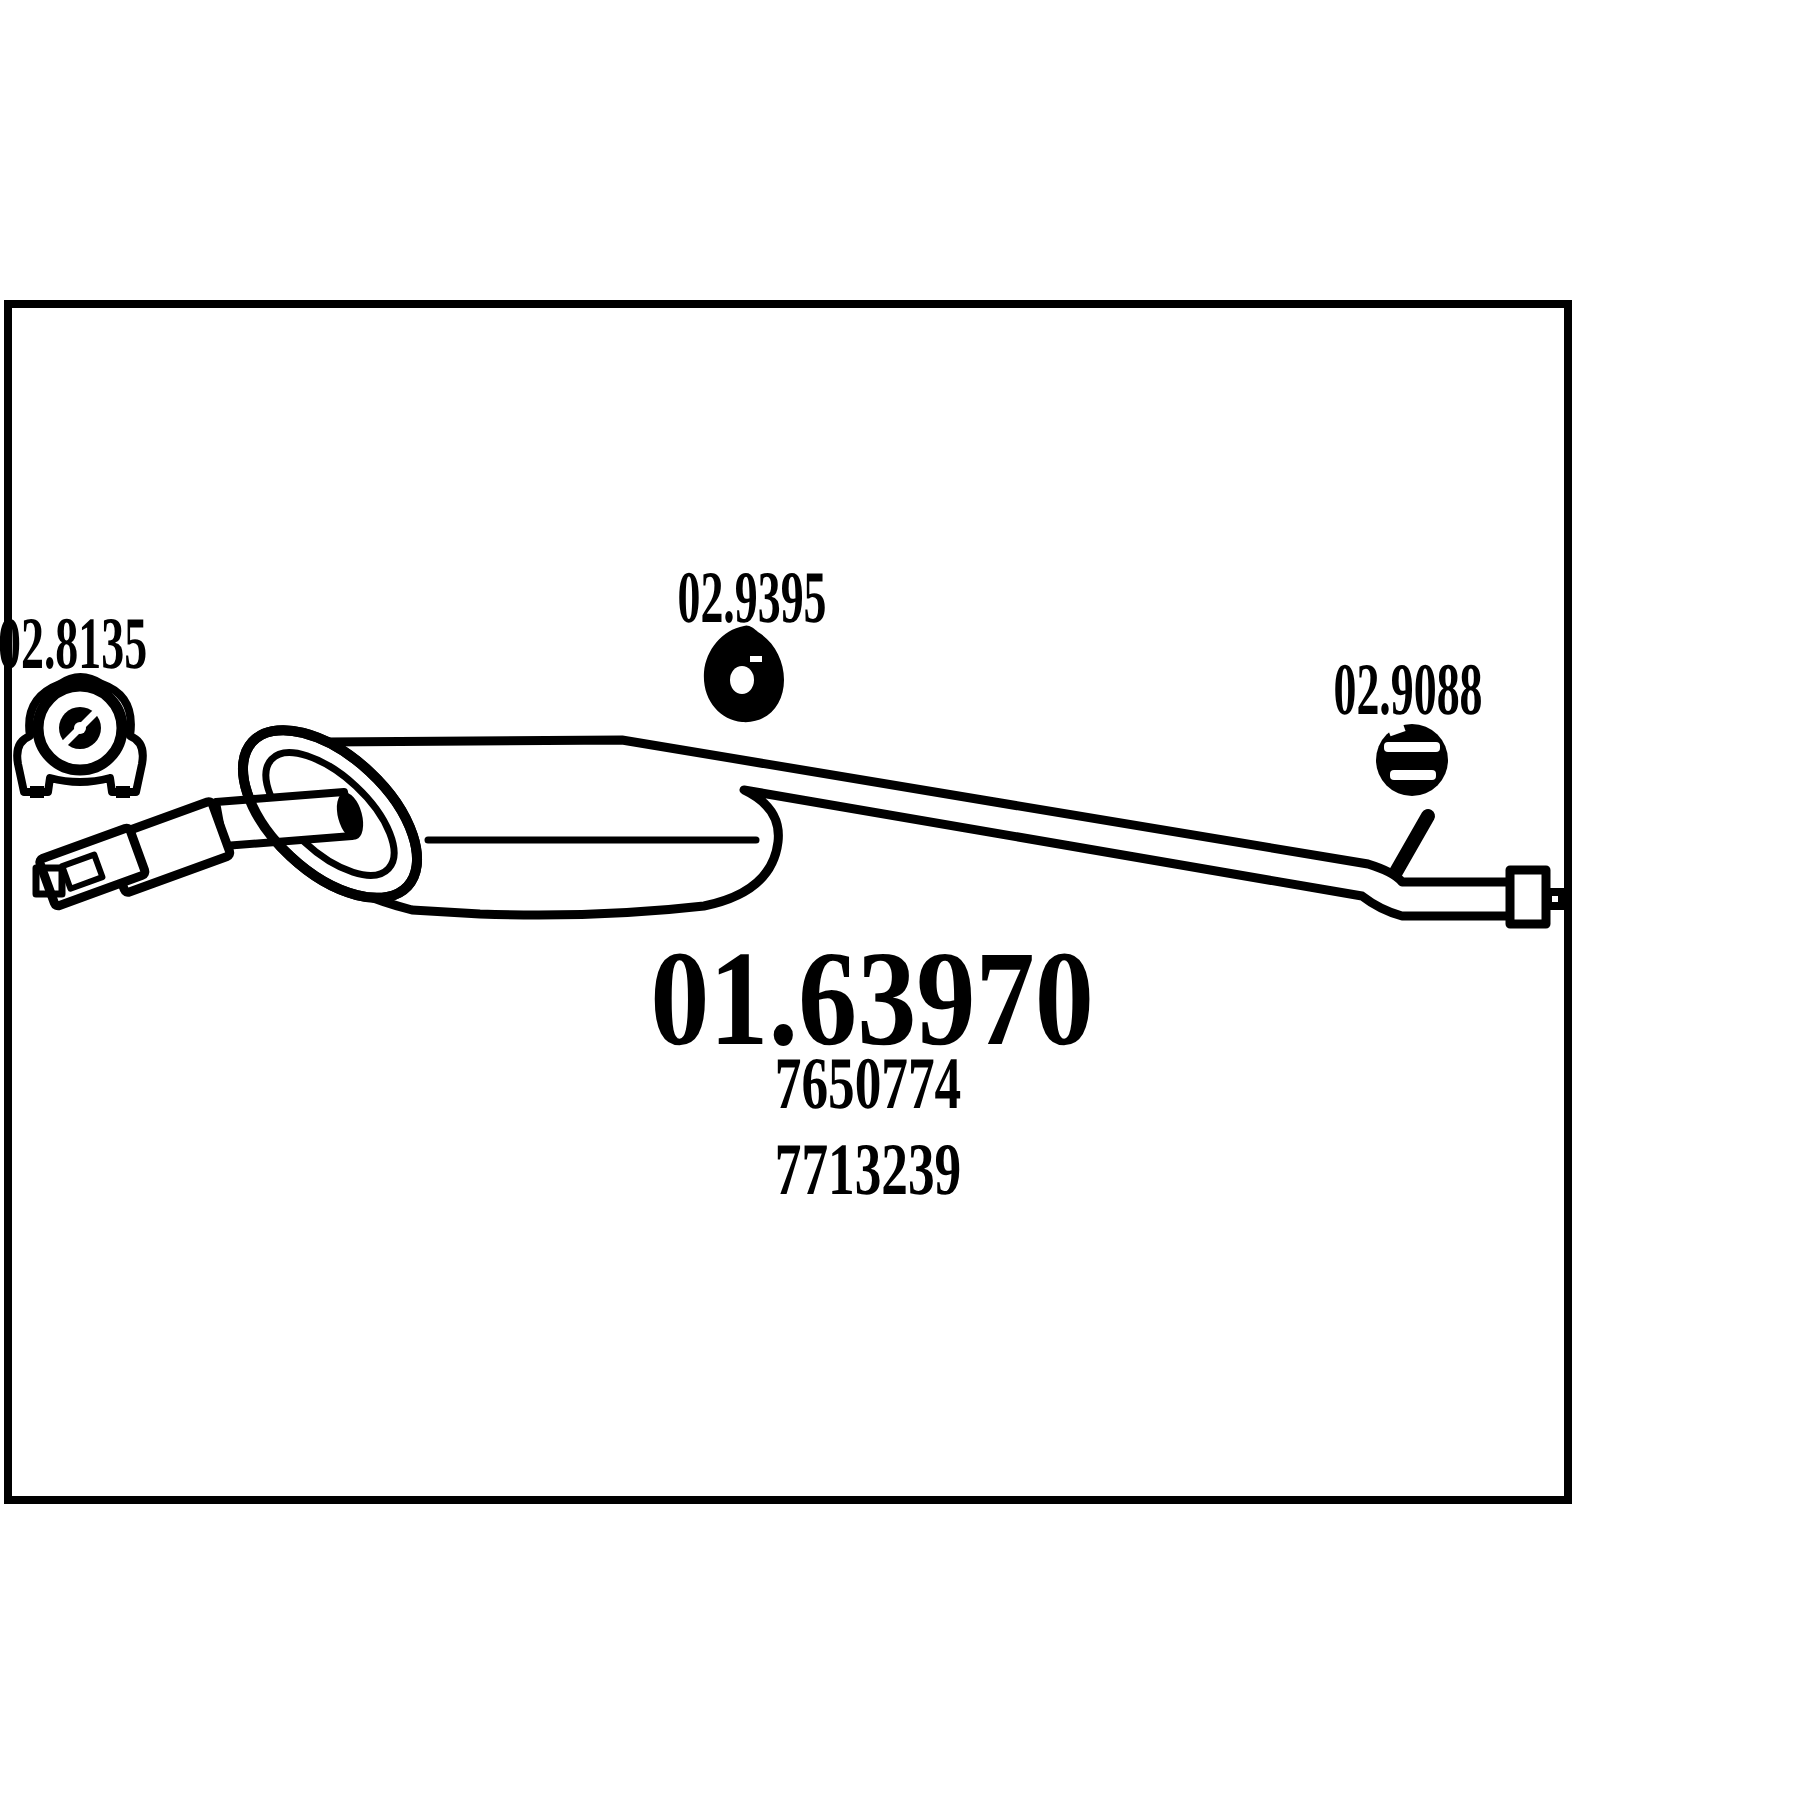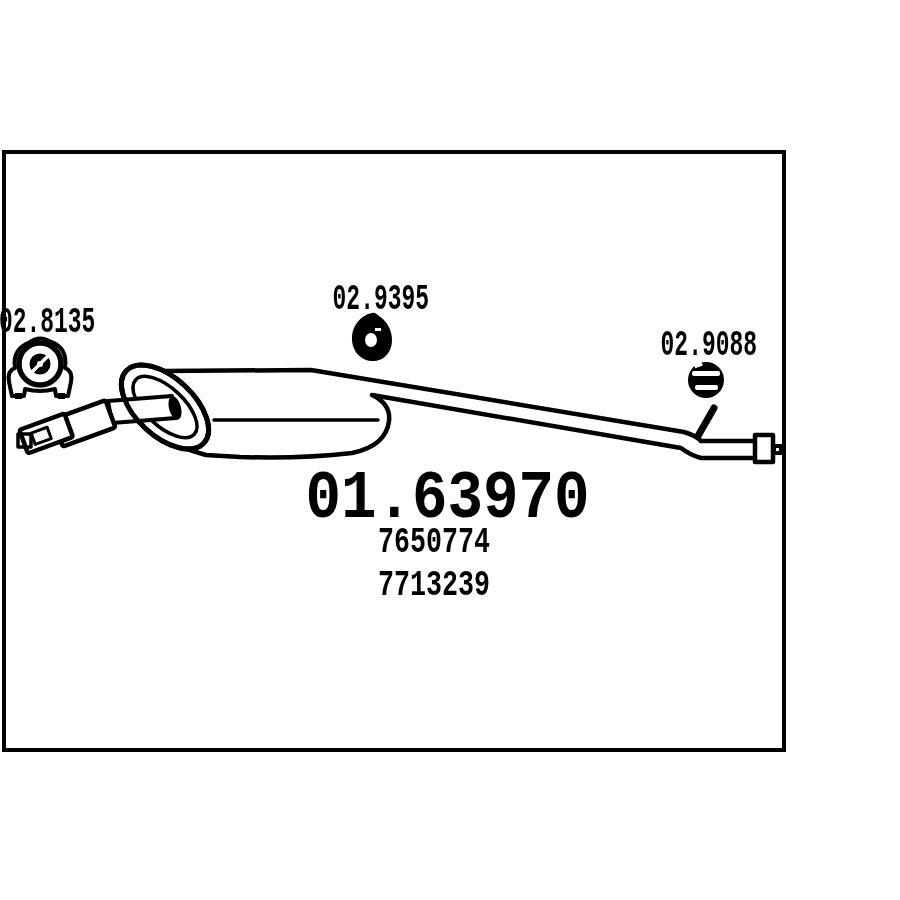--- a/index.html
+++ b/index.html
@@ -1,17 +1,17 @@
 <!DOCTYPE html>
 <html style="--ink: #000000; --paper: #ffffff;"><head>
 <meta charset="utf-8">
 <style>
   html,body{margin:0;padding:0;background:#ffffff;}
   .page{position:relative;width:900px;height:900px;background:var(--paper,#ffffff);
-        font-family:Liberation Mono, monospace;overflow:hidden;}
+        font-family:Liberation Serif, serif;overflow:hidden;}
   .frame{position:absolute;left:2px;top:150px;width:784px;height:602px;
          border:4px solid var(--ink,#000);box-sizing:border-box;background:var(--paper,#fff);}
   .drawing{position:absolute;left:0;top:0;width:900px;height:900px;}
   
   .ln{fill:none;stroke:var(--ink,#000);stroke-linejoin:round;stroke-linecap:round;}
   .fw{fill:var(--paper,#fff);stroke:var(--ink,#000);stroke-linejoin:round;}
   .fb{fill:var(--ink,#000);stroke:none;}
   .wh{fill:var(--paper,#fff);stroke:none;}
   
   .lbl{position:absolute;font-weight:bold;line-height:1;color:var(--ink,#000);

